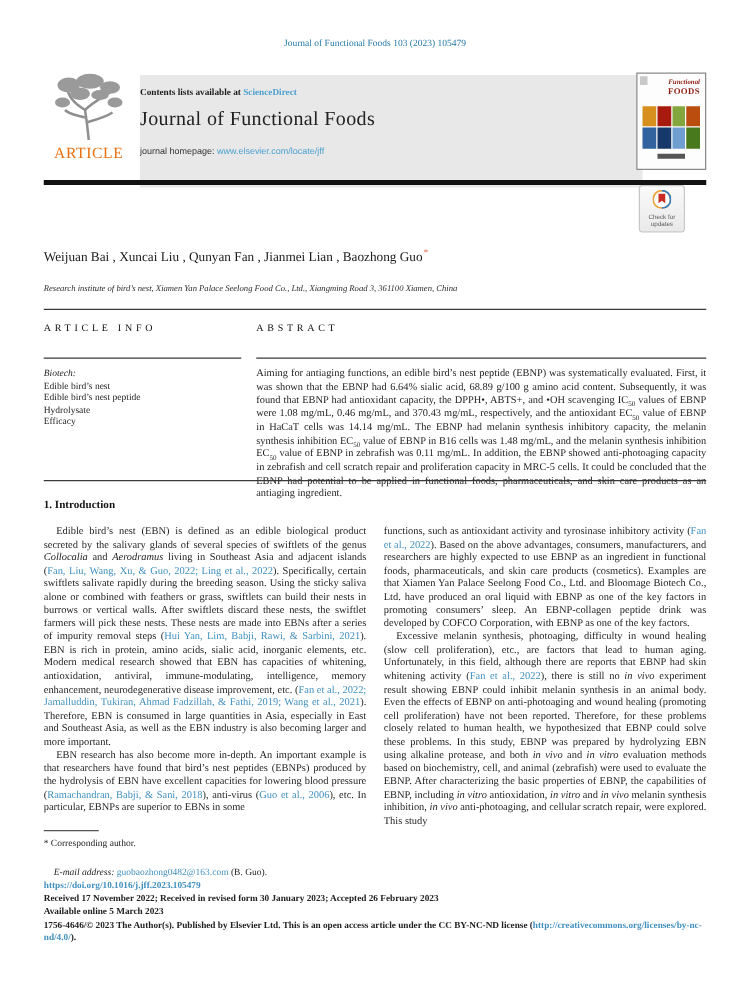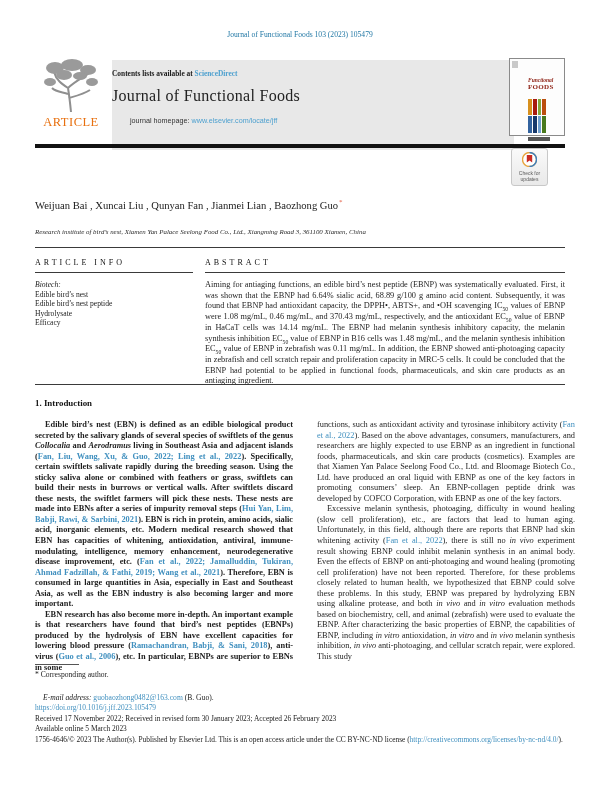--- a/index.html
+++ b/index.html
@@ -11,26 +11,26 @@
                font-size:7.6px;color:#2278a5;}
 
   .masthead{position:absolute;top:58px;left:35px;width:530px;height:84px;}
   .logo-box{position:absolute;left:0;top:0;width:72px;height:84px;text-align:center;}
   .logo-tree{display:block;margin:0 auto;}
   .logo-word{font-size:12.5px;color:#e8700f;letter-spacing:.5px;margin-top:1px;}
 
   .banner{position:absolute;left:77px;top:2px;width:402px;height:90px;background:#e8e8e8;text-align:left;}
   .banner-contents{font-size:7.4px;font-weight:bold;margin-top:9px;}
   .banner-title{font-size:16px;color:#222;margin-top:9px;letter-spacing:.3px;}
-  .banner-home{font-size:7.2px;margin-top:11px;color:#333;padding-left:18px;}
+  .banner-home{font-size:7.2px;margin-top:11px;color:#333;}
   .lnk{color:#4da0cf;text-decoration:none;}
   .banner a{cursor:pointer;}
 
   .cover{position:absolute;right:0;top:0;width:56px;height:78px;border:1px solid #8a8a8a;
-         background:#fdfdfd;box-sizing:border-box;padding:18px;}
+         background:#fdfdfd;box-sizing:border-box;padding:4px;}
   .cover-corner{position:absolute;top:2px;left:2px;width:6px;height:7px;background:#c9c9c9;}
   .cover-title{text-align:right;line-height:1;margin-top:1px;}
   .cover-t1{font-size:5.5px;font-weight:bold;color:#8c1d10;font-style:italic;}
   .cover-t2{font-size:7px;font-weight:bold;color:#8c1d10;letter-spacing:.3px;}
   .cover-sub{height:6px;}
   .cover-grid{display:grid;grid-template-columns:repeat(4,1fr);grid-template-rows:repeat(2,1fr);
               gap:1px;height:34px;margin-top:2px;}
   .cover-grid div{width:100%;height:100%;}
   .cover-mark{width:22px;height:4px;background:#555;margin:4px auto 0;}
 
@@ -49,42 +49,42 @@
   .corr-mark{color:#e2593f;font-size:7px;vertical-align:super;margin-left:1px;}
   .affiliation{position:absolute;top:228px;left:35px;width:520px;font-size:6.9px;font-style:italic;color:#2a2a2a;}
 
   .rule-full{position:absolute;left:35px;width:530px;height:0;border-top:1px solid #3a3a3a;}
   .rule-1{top:247px;}
   .rule-2{top:384px;}
 
   .info-abstract{position:absolute;top:258px;left:35px;width:530px;display:flex;}
   .info-col{width:158px;flex:none;}
   .abs-col{margin-left:12px;flex:1;}
-  .sec-heading{font-size:8px;letter-spacing:3px;color:#111;padding-bottom:5px;
+  .sec-heading{font-size:8px;letter-spacing:3px;color:#111;padding-bottom:19px;
                border-bottom:1px solid #3a3a3a;}
   .keywords{margin-top:7px;font-size:7.6px;line-height:9.6px;color:#222;}
   .kw-label{font-style:italic;}
   .abs-text{margin-top:7px;font-size:8.3px;line-height:10.7px;text-align:justify;color:#1e1e1e;}
 
   .intro{position:absolute;top:398px;left:35px;width:530px;}
   .intro-heading{font-size:8.9px;font-weight:bold;color:#141414;}
   .cols{display:flex;margin-top:12px;}
   .col{width:258px;flex:none;font-size:8.35px;line-height:10.55px;text-align:justify;color:#1e1e1e;}
-  .col-left{margin-right:24px;font-weight:bold;}
+  .col-left{margin-right:14px;}
   .col p{margin:0;}
   .indent{text-indent:10px;}
   .link{color:#4190bf;cursor:pointer;}
   .i{font-style:italic;}
   .sub{vertical-align:sub;font-size:68%;line-height:0;}
 
   .footnote{position:absolute;top:664px;left:35px;width:300px;font-size:7.6px;line-height:10px;color:#222;}
   .fn-rule{width:44px;border-top:1px solid #555;margin-bottom:5px;}
   .fn-email{padding-left:8px;margin-top:13px;}
 
-  .footer{position:absolute;top:703px;left:35px;width:532px;font-size:7.4px;line-height:10.2px;color:#222;}
+  .footer{position:absolute;top:703px;left:35px;width:532px;font-size:7.4px;line-height:10.2px;color:#222;font-weight:bold;}
   .footer .doi{display:block;margin-bottom:1px;}
 </style>
 </head>
 <body>
 
 <div class="page">
 
   <div class="journal-ref">Journal of Functional Foods 103 (2023) 105479</div>
 
   <div class="masthead">

